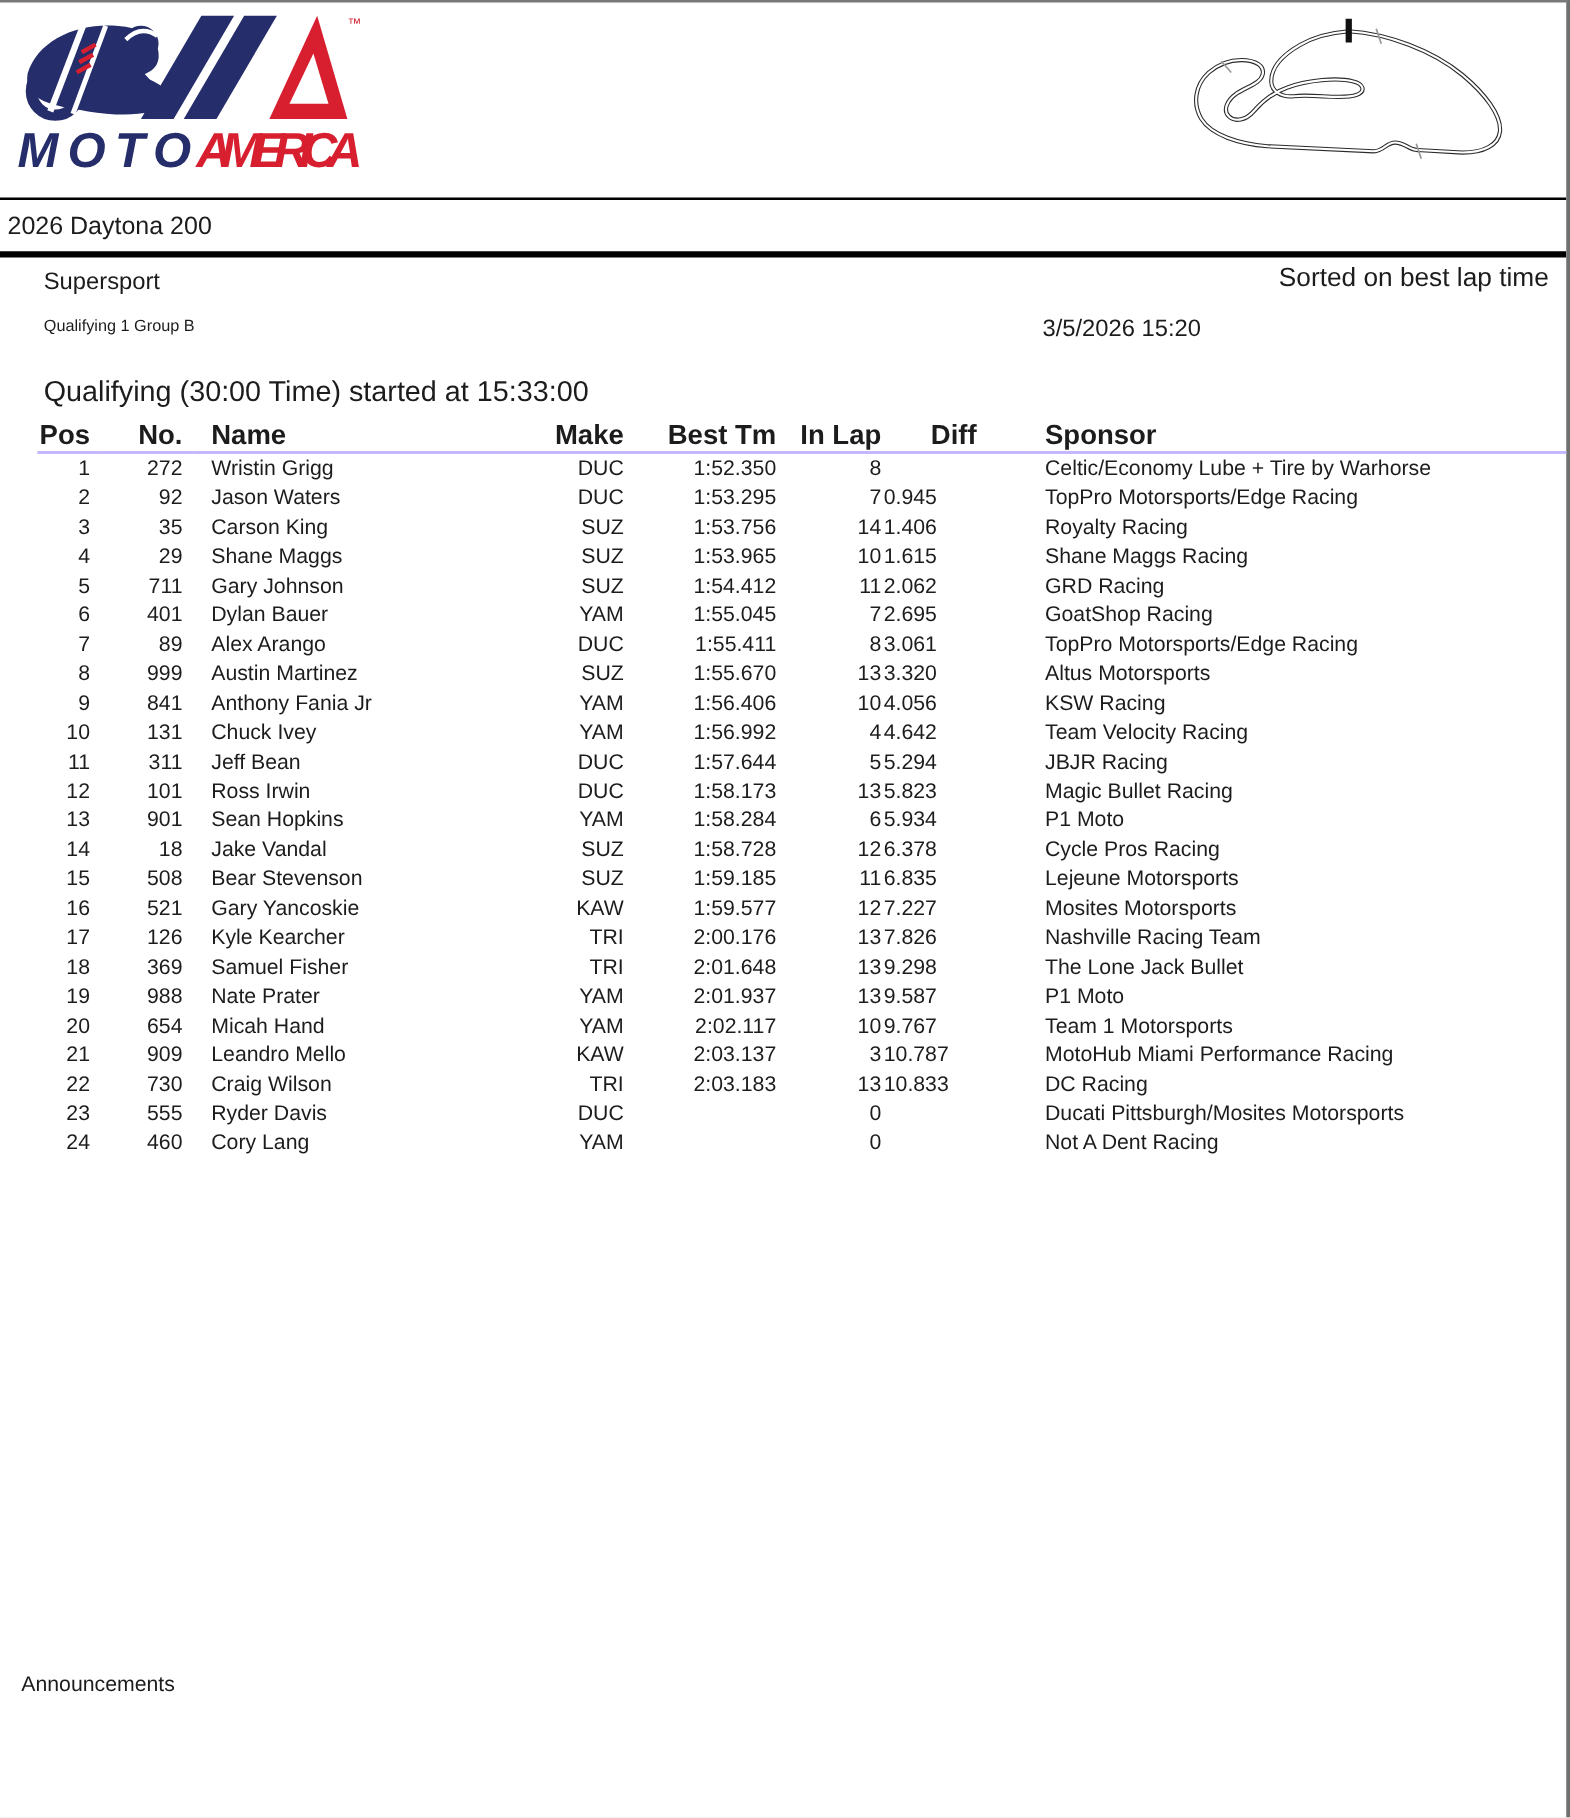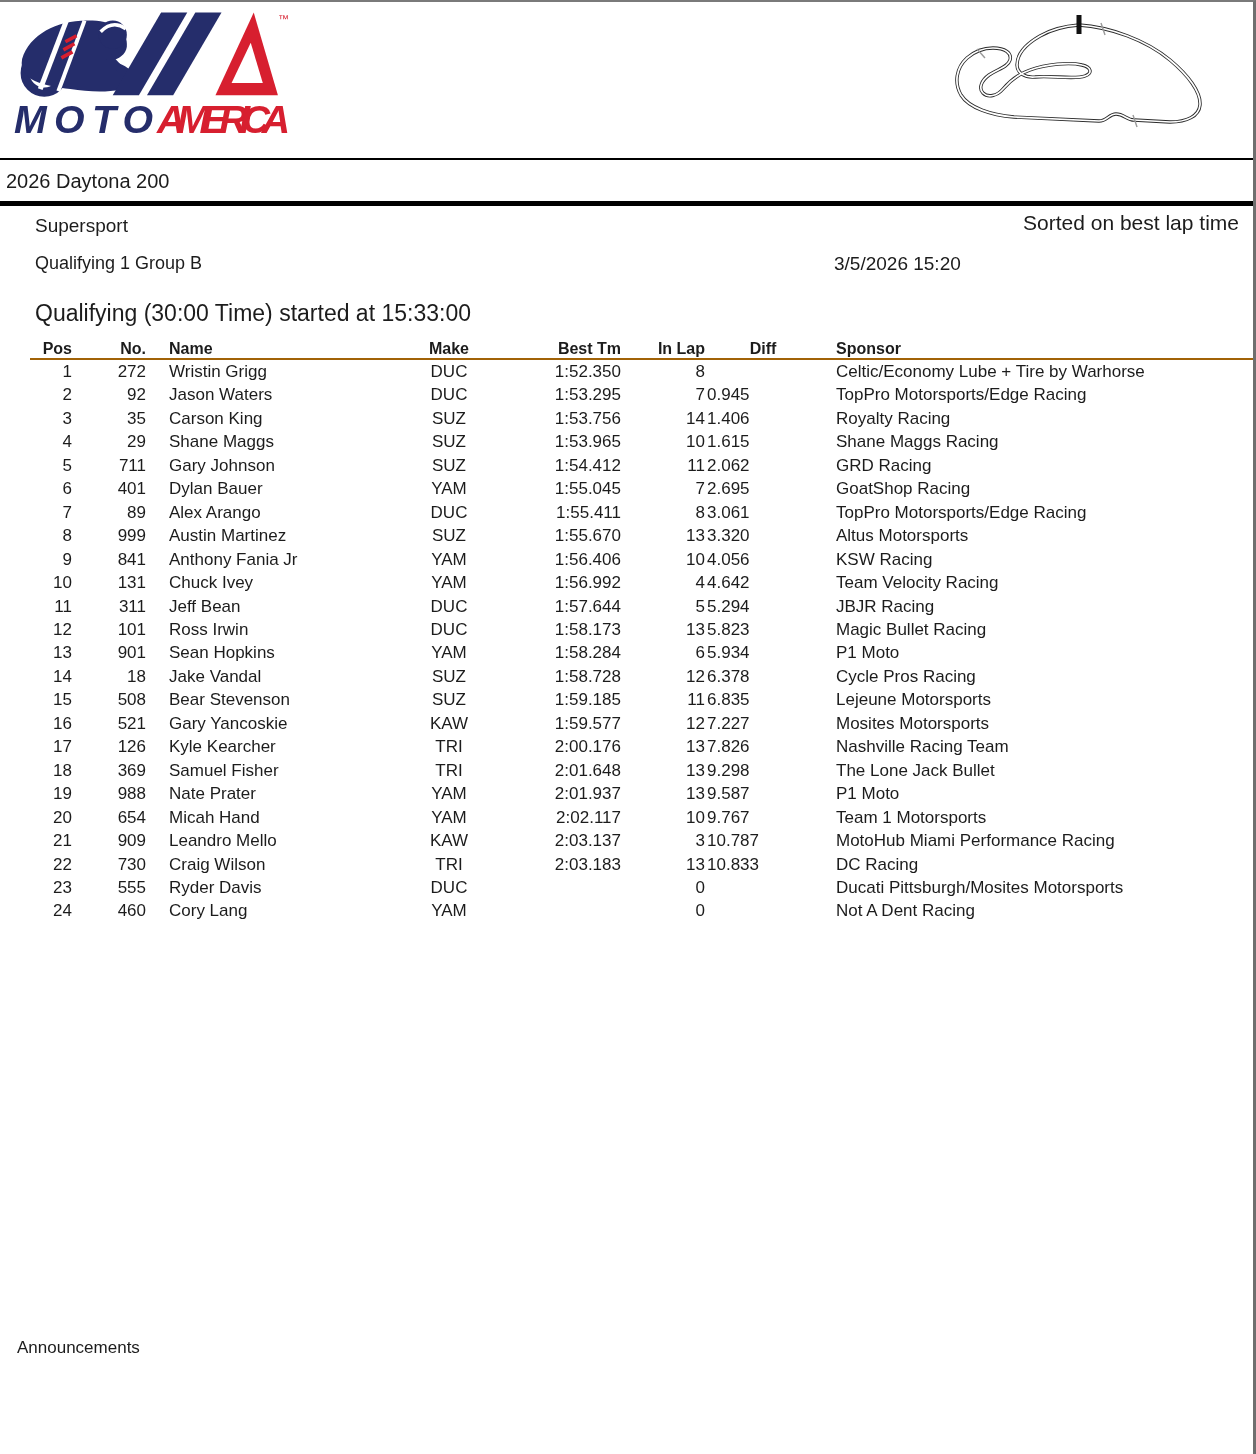--- a/index.html
+++ b/index.html
@@ -15,40 +15,40 @@
   }
   .abs{position:absolute;}
   
   .rule-thin{left:0;top:156px;width:100%;height:2px;background:#000;}
   .rule-thick{left:0;top:199px;width:100%;height:5px;background:#000;}
   .event-title{left:6px;top:168px;font-size:20px;}
   .sort-note{right:14px;top:165px;font-size:21px;font-weight:normal;margin-top:44px;}
   
   .class-name{left:35px;top:213px;font-size:19px;}
   .venue{left:563px;top:213px;font-size:19px;}
-  .session-name{left:35px;top:251px;font-size:18px;}
+  .session-name{left:35px;top:251px;font-size:13px;}
   .session-datetime{left:834px;top:251px;font-size:19px;}
   .session-detail{left:35px;top:298px;font-size:23px;}
   
   table.results{
     position:absolute;left:30px;top:333px;width:1185px;
     border-collapse:collapse;table-layout:fixed;
   }
   table.results th{
-    font-size:16px;font-weight:bold;height:23px;padding:0;
-    border-bottom:2px solid #a16207;vertical-align:bottom;white-space:nowrap;
+    font-size:22px;font-weight:bold;height:23px;padding:0;
+    border-bottom:2px solid #c4b5fd;vertical-align:bottom;white-space:nowrap;
   }
   table.results td{
     font-size:17px;padding:0;height:23.45px;line-height:23.45px;
     white-space:nowrap;overflow:hidden;vertical-align:middle;
   }
   .c-pos{width:42px;text-align:right;padding-right:6px !important;}
   .c-no{width:68px;text-align:right;padding-right:8px !important;}
   .c-name{width:228px;text-align:left;padding-left:15px !important;}
-  .c-make{width:100px;text-align:center;padding-left:2px !important;}
+  .c-make{width:100px;text-align:right;padding-left:2px !important;}
   .c-best{width:122px;text-align:right;padding-right:4px !important;}
   .c-inlap{width:80px;text-align:right;padding-right:2px !important;margin-top:46px;}
   .c-diff{width:112px;padding-right:2px !important;}
   .c-sponsor{width:433px;text-align:left;padding-left:15px !important;}
   
   .ann-title{left:17px;top:1336px;font-size:17px;}
   .ann-list{left:34px;top:1358px;}
   .ann-item{font-size:18px;font-weight:bold;line-height:26px;}
 </style>
 </head>

